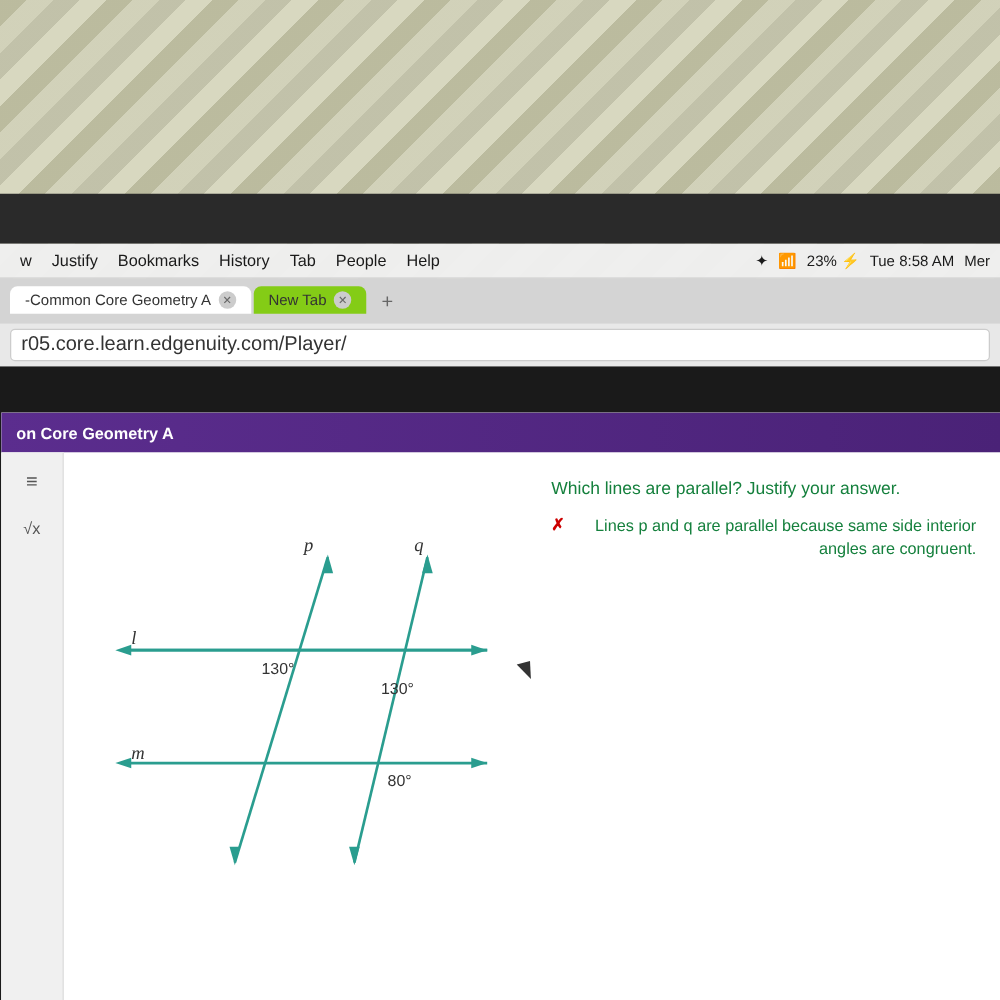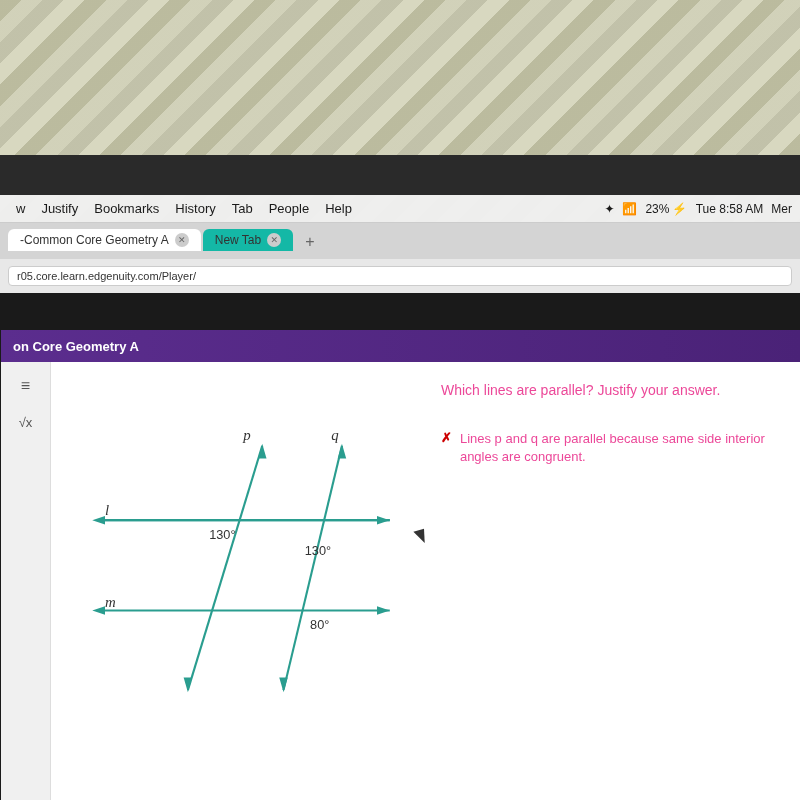--- a/index.html
+++ b/index.html
@@ -73,21 +73,21 @@
       align-items: flex-start;
       padding: 6px 8px 0 8px;
       background: #d4d4d4;
       height: 36px;
       gap: 2px;
     }
     .tab {
       display: flex;
       align-items: center;
       padding: 4px 12px;
-      background: #14b8a6;
+      background: #84cc16;
       border-radius: 6px 6px 0 0;
       font-size: 12px;
       color: #333;
       max-width: 200px;
       gap: 6px;
     }
     .tab.active {
       background: #ffffff;
     }
     .tab-close {
@@ -114,21 +114,21 @@
       gap: 6px;
       background: #e8e8e8;
       height: 34px;
     }
     .address-bar {
       flex: 1;
       background: white;
       border: 1px solid #ccc;
       border-radius: 4px;
       padding: 3px 8px;
-      font-size: 11px;
+      font-size: 16px;
       color: #333;
     }
 
     
     .page-content {
       position: absolute;
       top: 330px; left: 1px;
       width: 800px;
       height: 470px;
       background: #f5f5f5;
@@ -187,22 +187,22 @@
     
     .question-area {
       flex: 1;
       padding: 20px 20px 20px 10px;
       font-size: 13px;
       color: #333;
     }
     .question-title {
       font-size: 14px;
       font-weight: 500;
-      margin-bottom: 32px;
-      color: #ec4899;
+      margin-bottom: 14px;
+      color: #15803d;
     }
 
     .answer-option {
       display: flex;
       align-items: flex-start;
       margin-bottom: 12px;
       gap: 8px;
     }
     .radio-btn {
       width: 14px; height: 14px;
@@ -224,21 +224,22 @@
     .x-mark {
       color: #cc0000;
       font-size: 13px;
       font-weight: bold;
       margin-top: 0px;
       flex-shrink: 0;
     }
     .answer-text {
       font-size: 13px;
       line-height: 1.4;
-      color: #ec4899;
+      color: #15803d;
+      text-align: right;
     }
 
     
     .geometry-svg {
       width: 340px;
       height: 340px;
     }
 
     
     .cursor {

